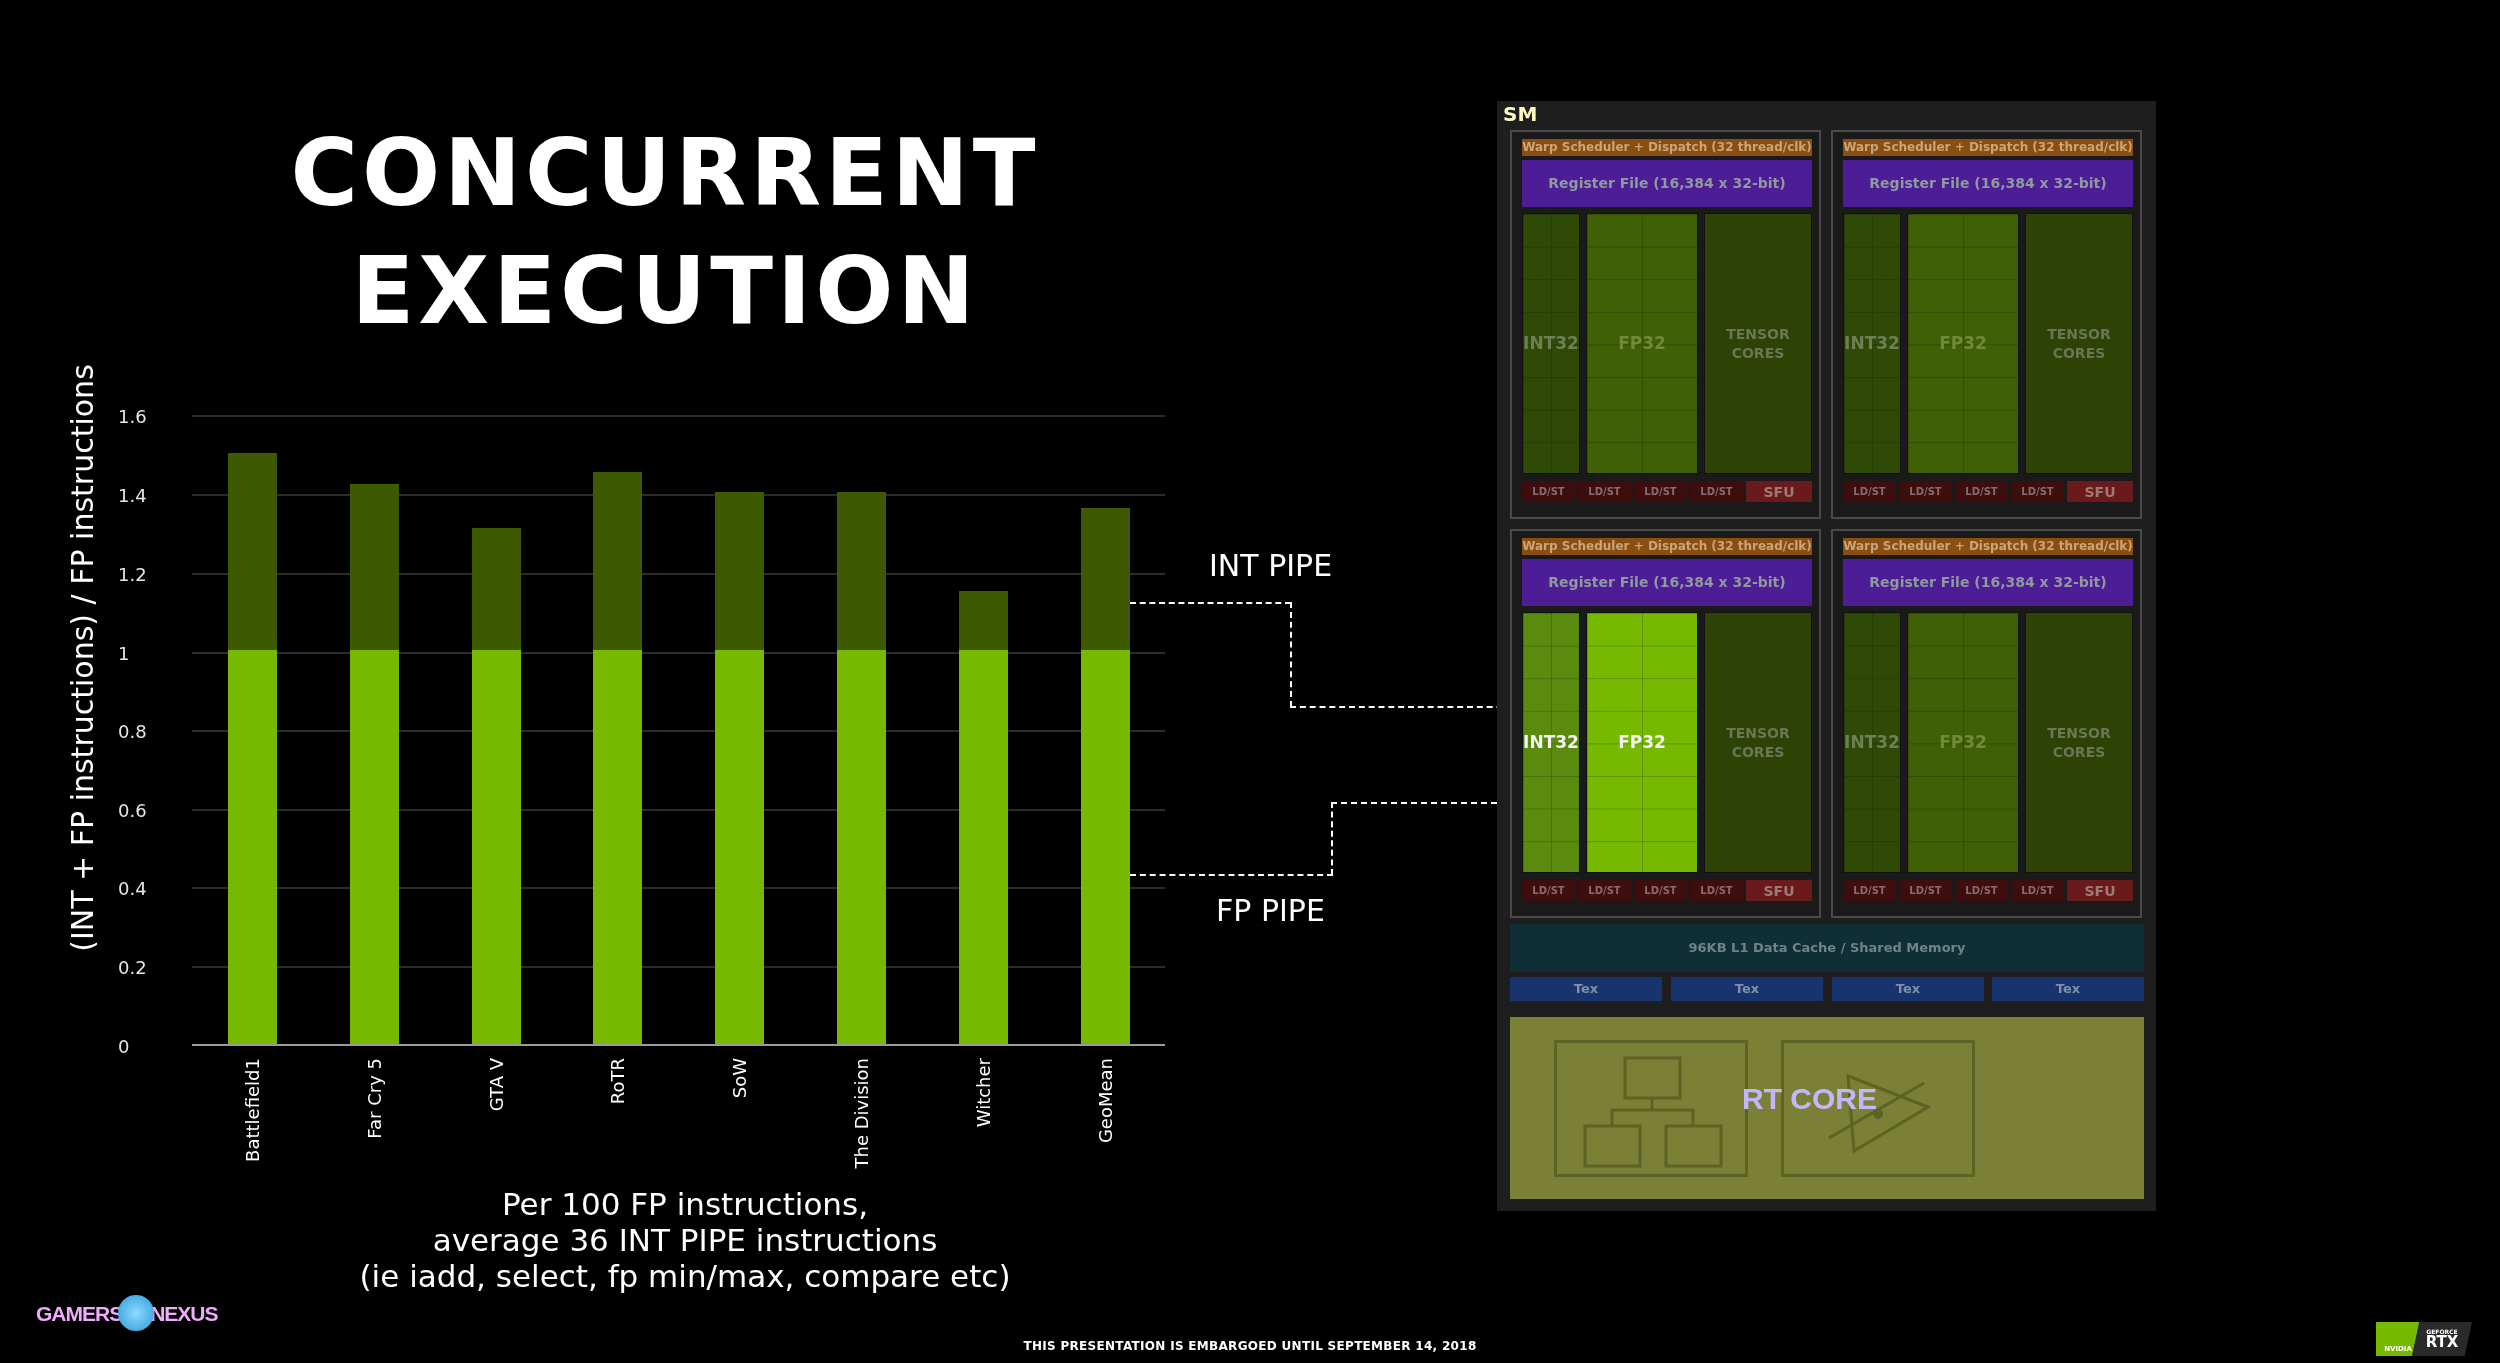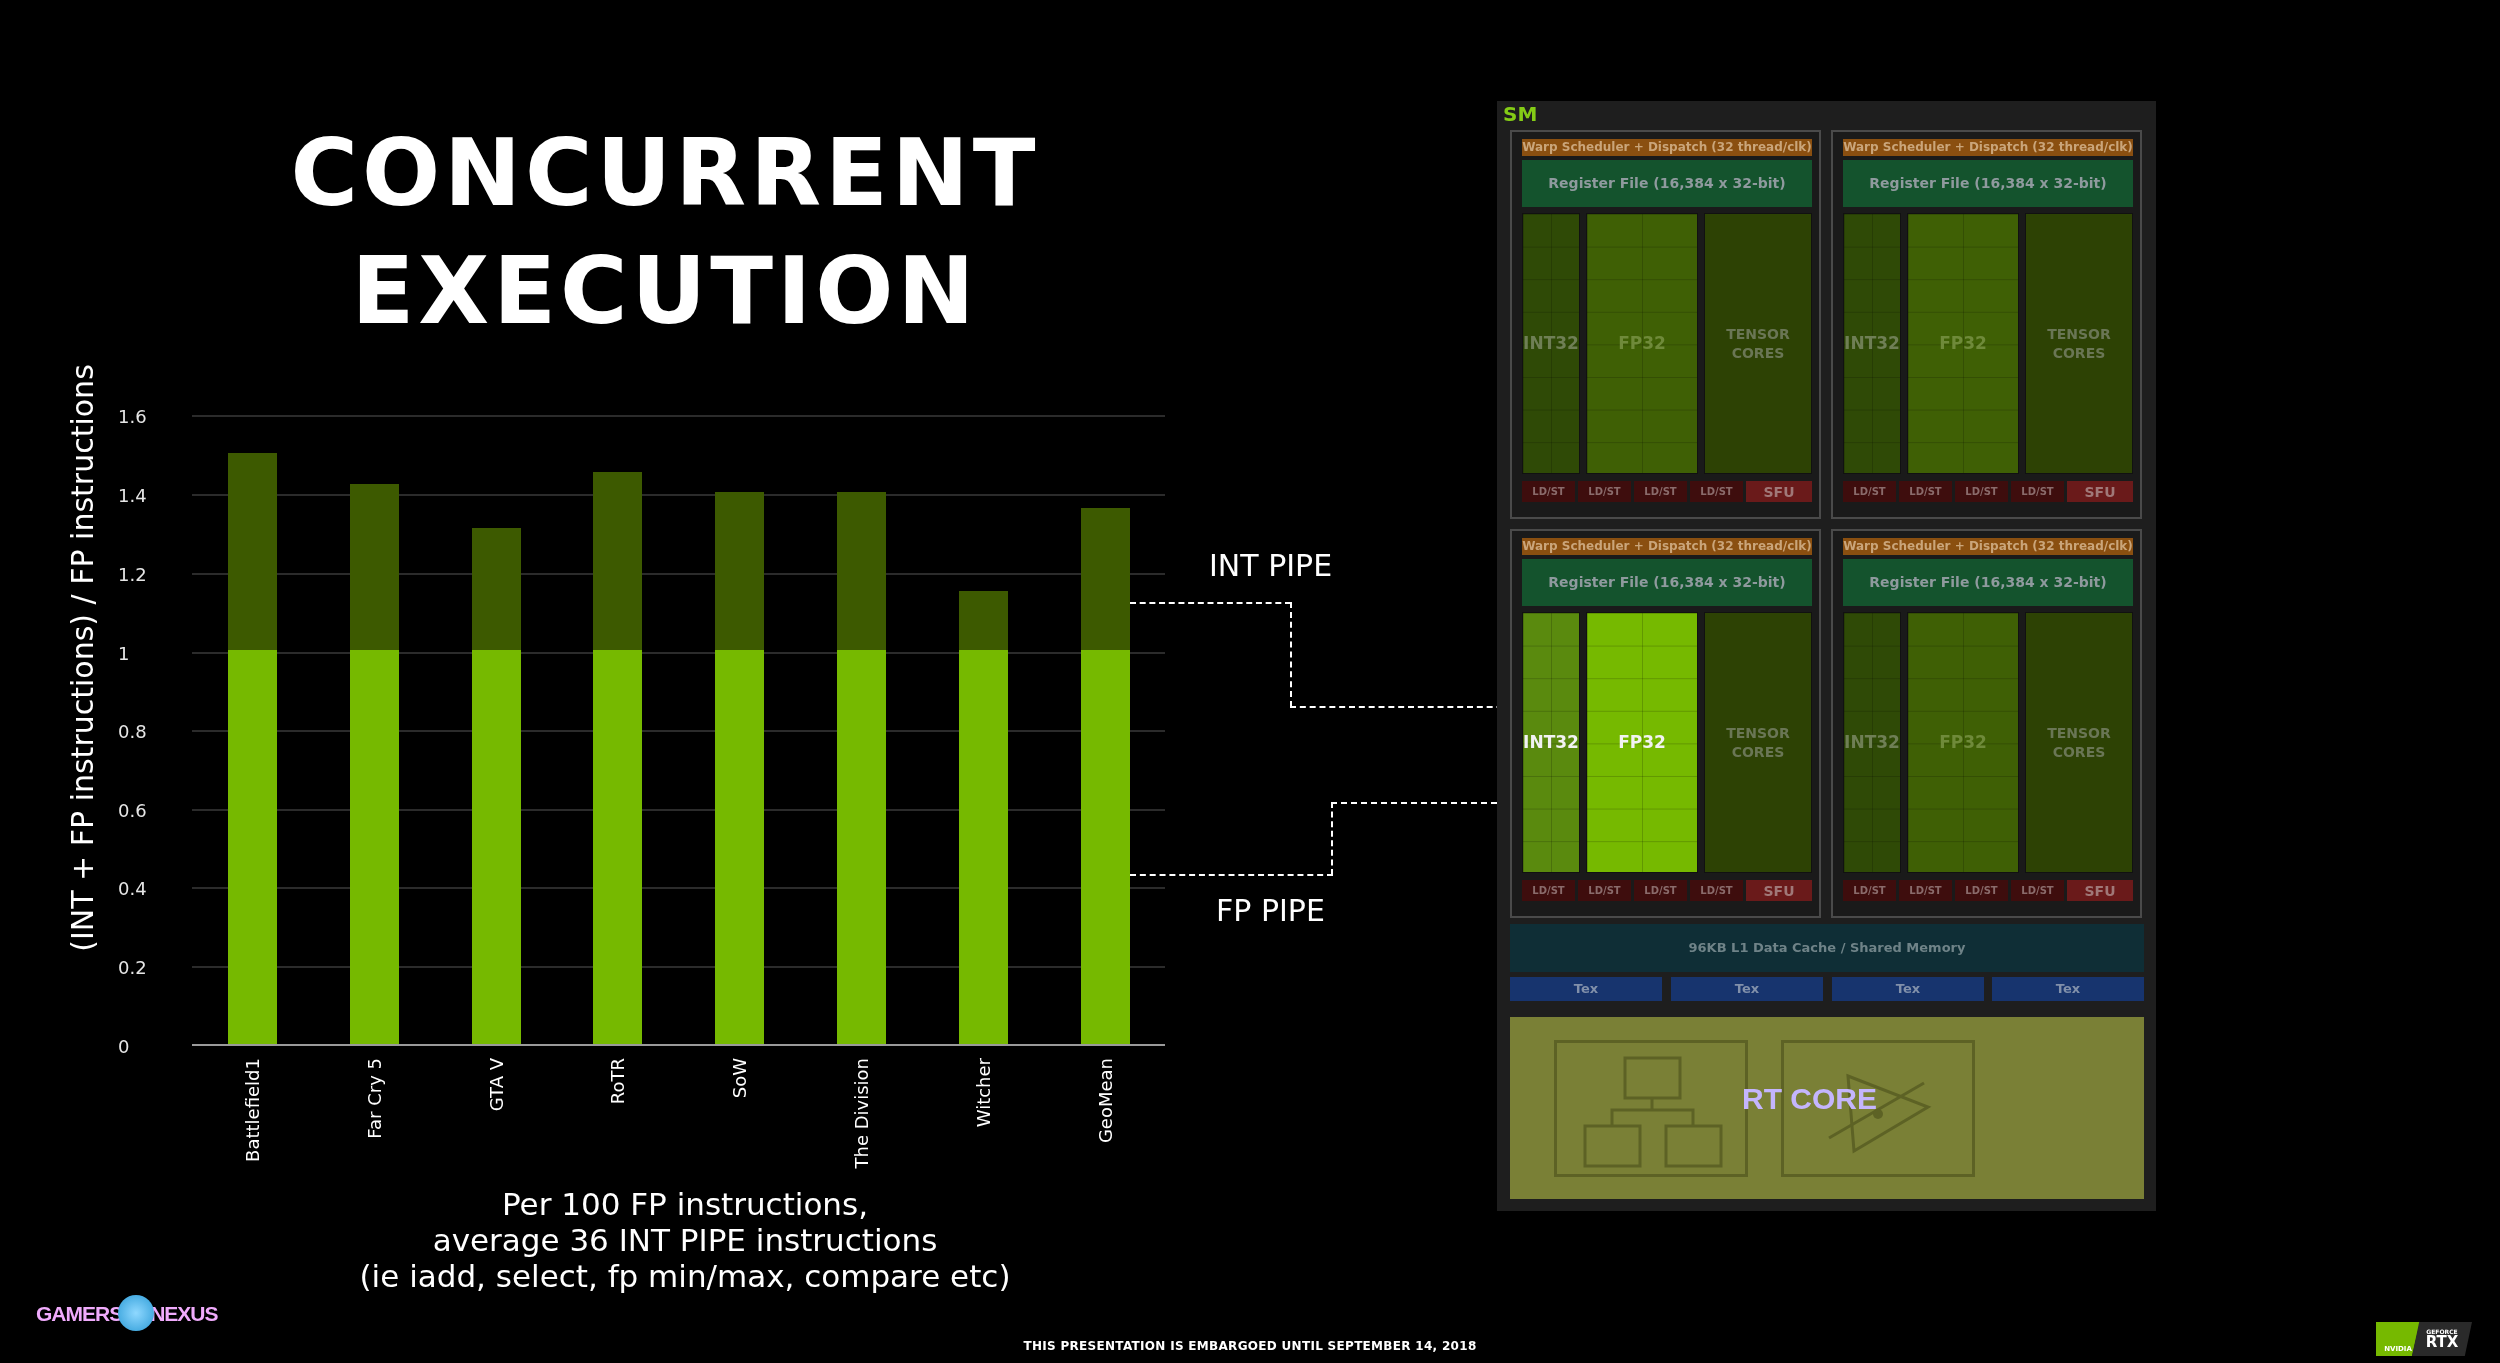--- a/index.html
+++ b/index.html
@@ -15,24 +15,24 @@
   .bar .int{position:absolute;left:0;width:100%;background:#3d5a00;}
   .bar .fp{position:absolute;left:0;width:100%;background:#76b900;}
   .xlabel{position:absolute;top:1058px;white-space:nowrap;font-size:18px;color:#fff;writing-mode:vertical-rl;transform:rotate(180deg);}
   .pipe-label{position:absolute;font-size:30px;color:#fff;}
   .dash{position:absolute;border-color:#fff;border-style:dashed;border-width:0;}
   .arrow{position:absolute;width:0;height:0;border-top:7px solid transparent;border-bottom:7px solid transparent;border-left:14px solid #fff;}
   .caption{position:absolute;left:160px;width:1050px;text-align:center;font-size:31px;line-height:36px;color:#fff;}
   .embargo{position:absolute;left:0;width:2500px;top:1339px;text-align:center;font-size:12px;font-weight:bold;color:#fff;letter-spacing:0.3px;}
   
   .sm{position:absolute;left:1497px;top:101px;width:659px;height:1110px;background:#1e1e1e;}
-  .sm-title{position:absolute;left:1503px;top:102px;font-size:20px;font-weight:bold;color:#84cc16;}
+  .sm-title{position:absolute;left:1503px;top:102px;font-size:20px;font-weight:bold;color:#fef9c3;}
   .quad{position:absolute;width:311px;height:389px;border:2px solid #4a4a4a;background:#1a1a1a;box-sizing:border-box;}
   .warp{position:absolute;left:10px;top:7px;width:290px;height:17px;background:#8a4f10;color:#caa57a;font-size:12px;font-weight:bold;text-align:center;line-height:17px;white-space:nowrap;overflow:hidden;}
-  .reg{position:absolute;left:10px;top:28px;width:290px;height:47px;background:#14532d;color:#8f9a9e;font-size:14px;font-weight:bold;text-align:center;line-height:47px;}
+  .reg{position:absolute;left:10px;top:28px;width:290px;height:47px;background:#4c1d95;color:#8f9a9e;font-size:14px;font-weight:bold;text-align:center;line-height:47px;}
   .core{position:absolute;top:81px;height:261px;box-sizing:border-box;border:1px solid #111;display:flex;align-items:center;justify-content:center;text-align:center;font-weight:bold;font-size:17px;line-height:19px;
         background-image:linear-gradient(rgba(0,0,0,0.18) 1px,transparent 1px),linear-gradient(90deg,rgba(0,0,0,0.18) 1px,transparent 1px);background-size:100% 32.6px,50% 100%;}
   .c-int{left:10px;width:58px;background-color:#2f4a06;color:#6f7f55;}
   .c-fp{left:74px;width:112px;background-color:#3f6005;color:#6f8a3a;}
   .c-ten{left:192px;width:108px;background-color:#2d4204;color:#6a7655;font-size:14px;background-image:none;}
   .c-int.hl{background-color:#5a8a0e;color:#f2f2f2;}
   .c-fp.hl{background-color:#76b900;color:#f2f2f2;}
   .ldrow{position:absolute;left:10px;top:349px;width:290px;height:21px;display:flex;gap:3px;}
   .ld{flex:0 0 53px;background:#3e0d0d;color:#8a6b6b;font-size:10px;font-weight:bold;display:flex;align-items:center;justify-content:center;}
   .sfu{flex:1;background:#6a1a1a;color:#a07878;font-size:14px;font-weight:bold;display:flex;align-items:center;justify-content:center;}

